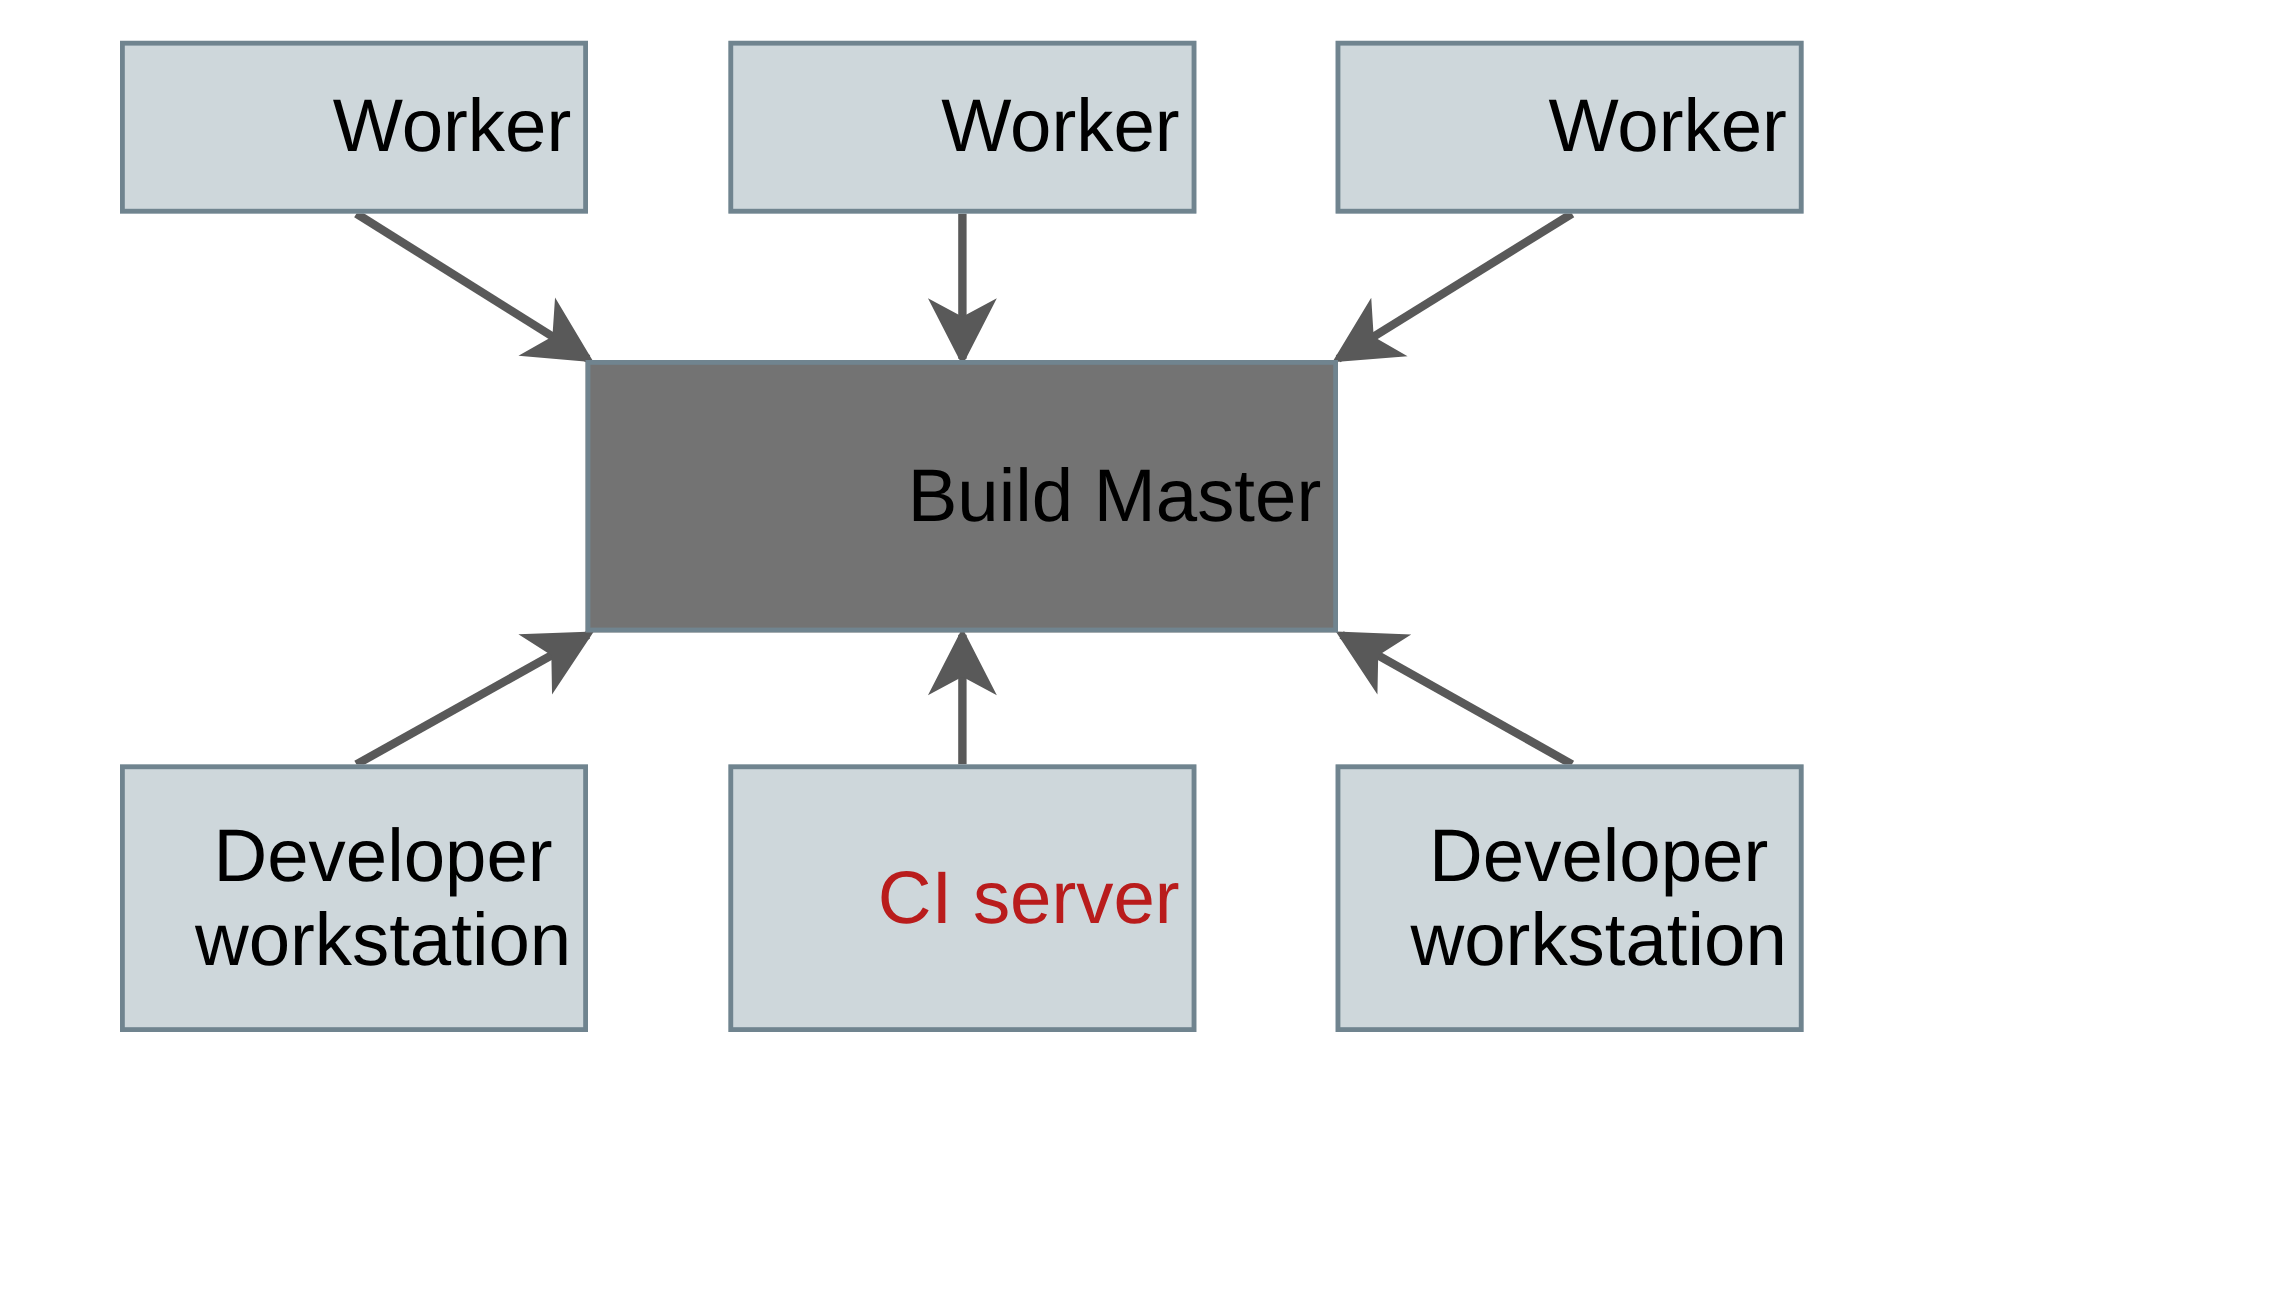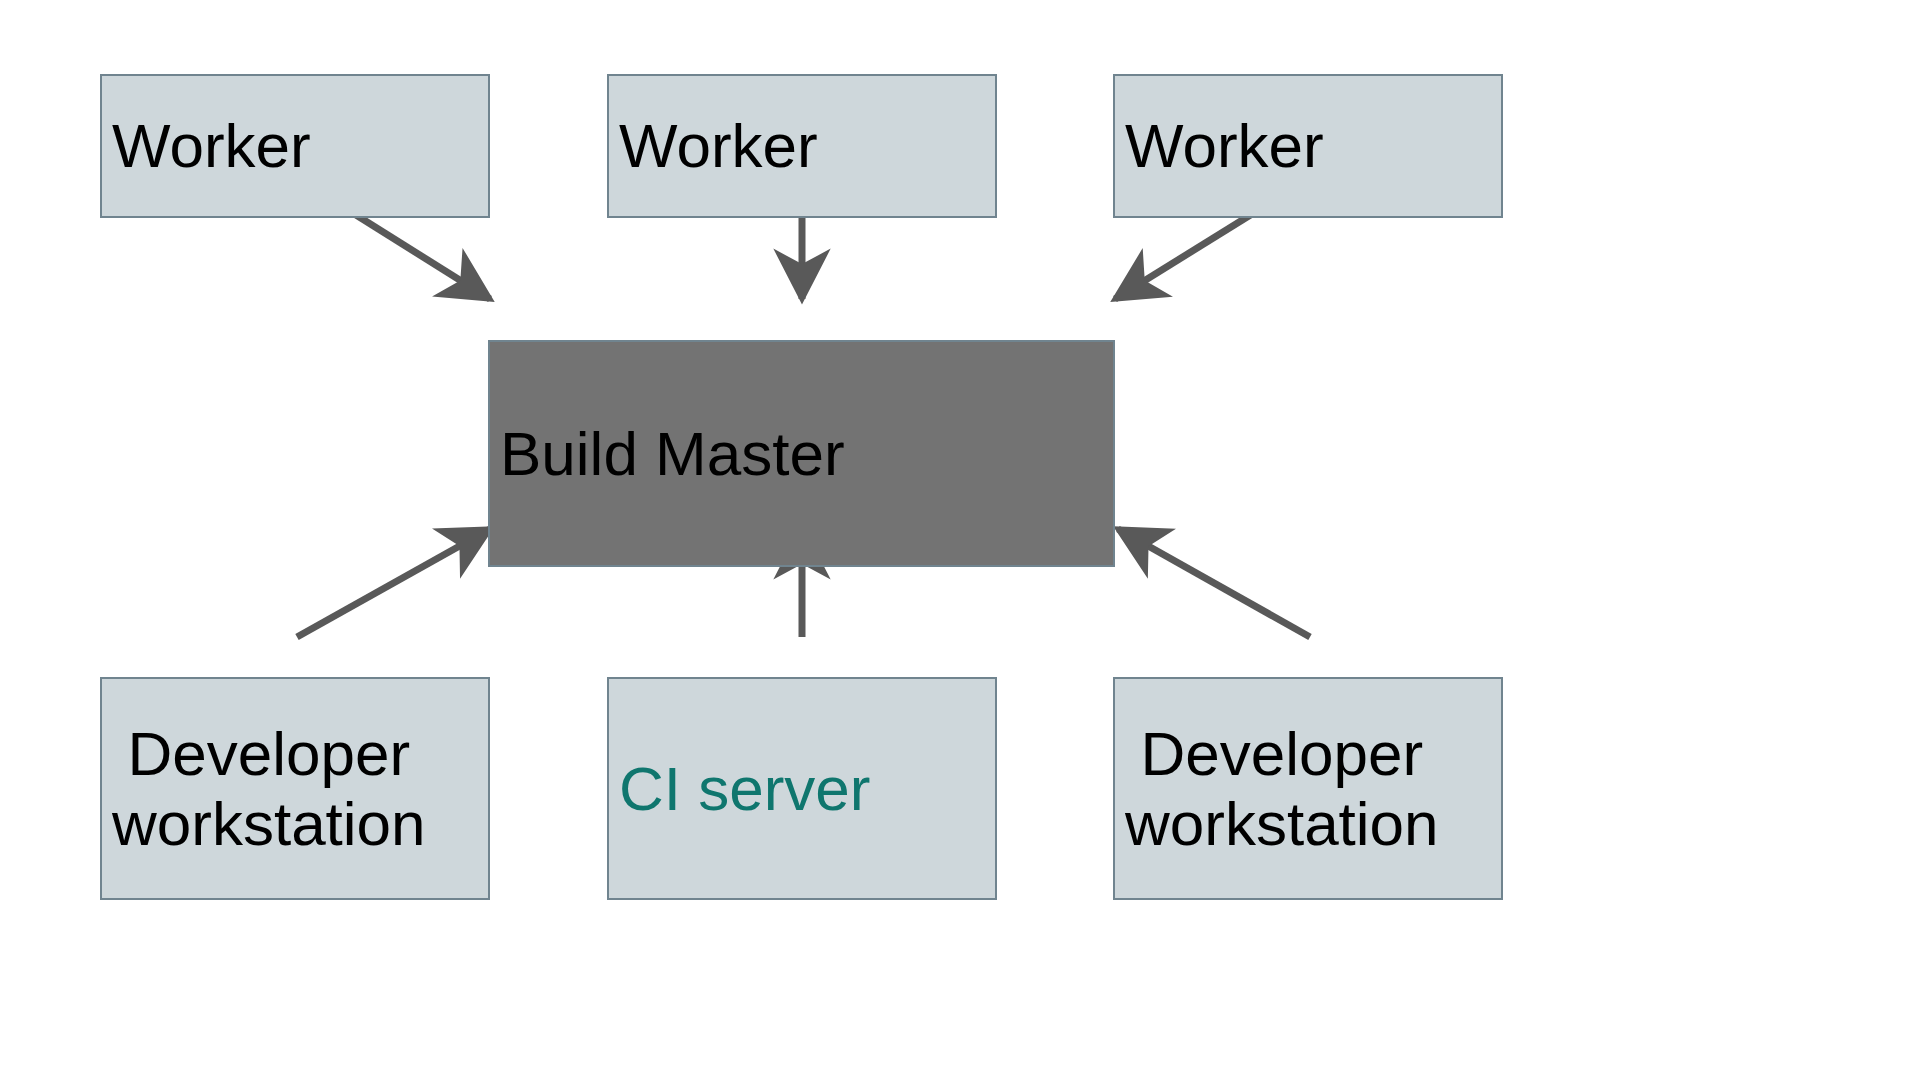--- a/index.html
+++ b/index.html
@@ -22,30 +22,29 @@
     left: 0;
     top: 0;
     width: 1910px;
     height: 1090px;
     pointer-events: none;
   }
   .node {
     position: absolute;
     box-sizing: border-box;
     background: #ced7db;
-    border: 2px solid #3b82f6;
+    border: 4px solid #3b82f6;
     display: flex;
     align-items: center;
-    justify-content: flex-start;
+    justify-content: flex-end;
     text-align: center;
     color: #000000;
     line-height: 1.12;
     white-space: pre-line;
     z-index: 2;
-    margin-top: 40px;
   }
   .node.worker {
     font-size: 62px;
   }
   .node.master {
     font-size: 62px;
   }
   .node.bottom {
     font-size: 62px;
   }
@@ -89,21 +88,21 @@
 
   <div class="node master" style="left: 488px; top: 300px; width: 627px; height: 227px; background: #737373; border-color: rgb(112, 132, 143); color: rgb(0, 0, 0);">
     <span class="node-label">Build Master</span>
   </div>
 
   <div class="node bottom" style="left: 100px; top: 637px; width: 390px; height: 223px; background: rgb(206, 215, 219); border-color: rgb(112, 132, 143); color: rgb(0, 0, 0);">
     <span class="node-label">Developer
 workstation</span>
   </div>
 
-  <div class="node bottom" style="left: 607px; top: 637px; width: 390px; height: 223px; background: rgb(206, 215, 219); border-color: rgb(112, 132, 143); color: #0f766e;">
+  <div class="node bottom" style="left: 607px; top: 637px; width: 390px; height: 223px; background: rgb(206, 215, 219); border-color: rgb(112, 132, 143); color: #b91c1c;">
     <span class="node-label">CI server</span>
   </div>
 
   <div class="node bottom" style="left: 1113px; top: 637px; width: 390px; height: 223px; background: rgb(206, 215, 219); border-color: rgb(112, 132, 143); color: rgb(0, 0, 0);">
     <span class="node-label">Developer
 workstation</span>
   </div>
 
 </div>
 

